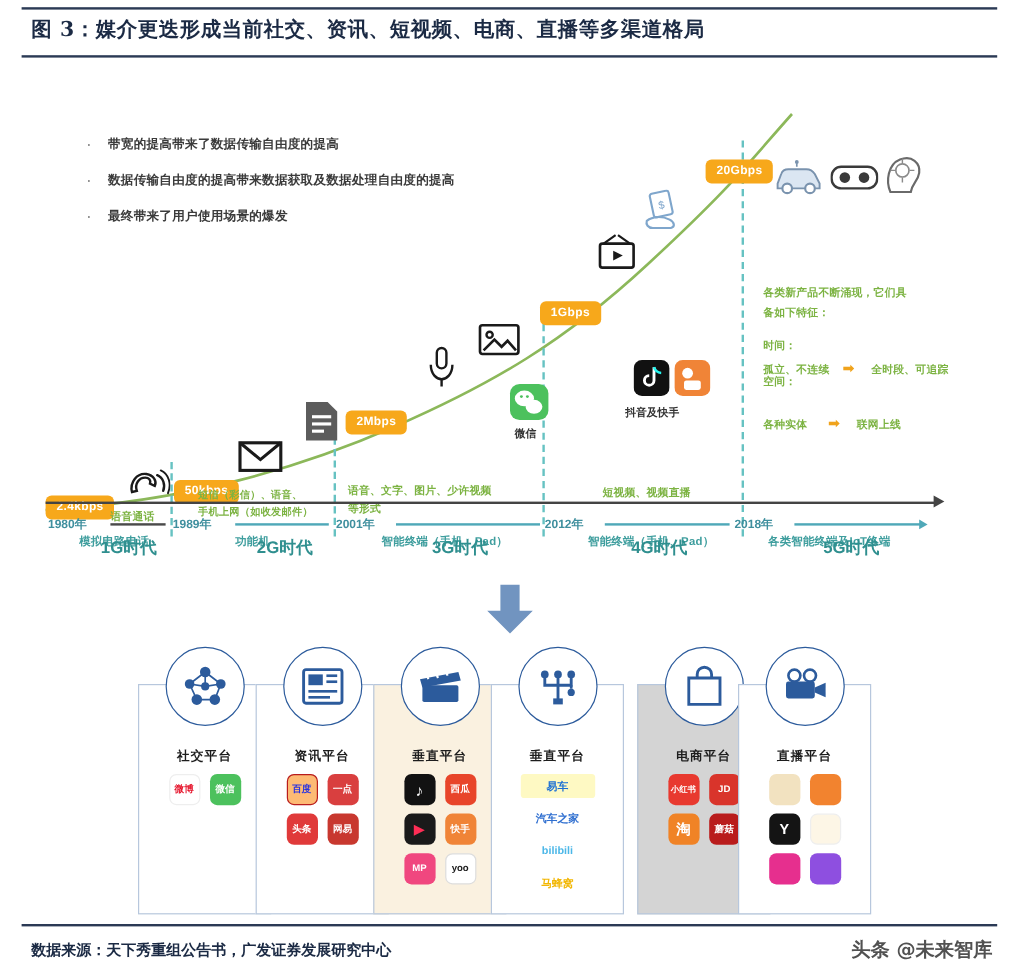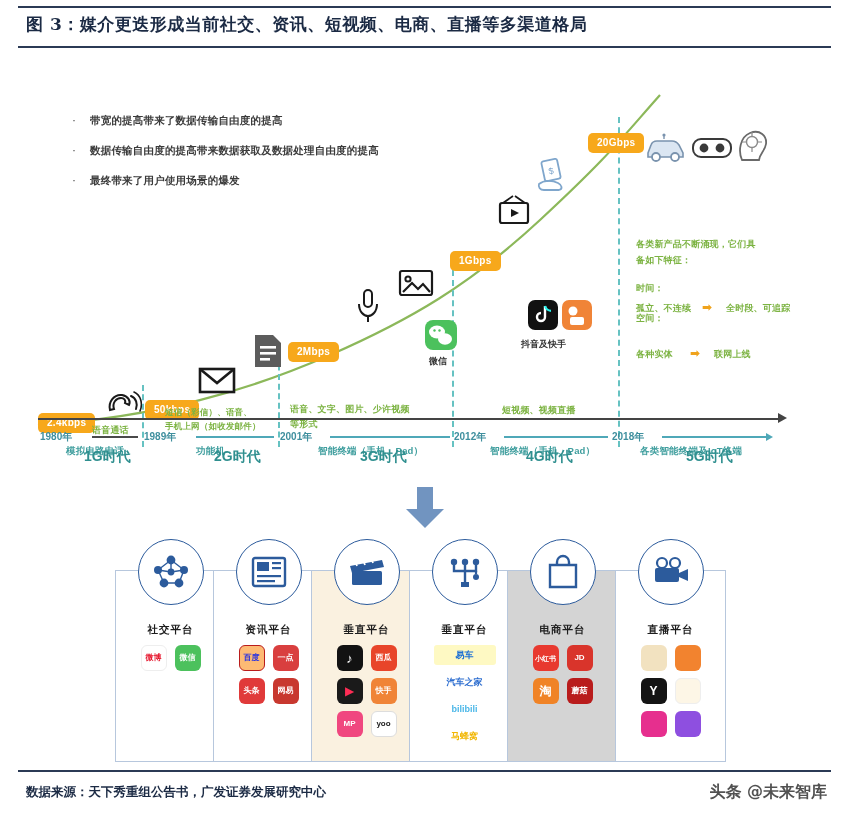--- a/index.html
+++ b/index.html
@@ -393,21 +393,21 @@
     </div>
     <div class="card-title">垂直平台</div>
     <div class="logo-grid">
       <div class="logo wide" style="background:#fef9c3;color:#1b6fd4;">易车</div>
       <div class="logo wide" style="background:#ffffff;color:#2f6fd0;">汽车之家</div>
       <div class="logo wide" style="background:#ffffff;color:#4bb7e8;">bilibili</div>
       <div class="logo wide" style="background:#ffffff;color:#f2b705;">马蜂窝</div>
     </div>
   </div>
 
-  <div class="card grey" style="left:507px;">
+  <div class="card grey" style="left:531px;">
     <div class="card-badge">
       <svg width="34" height="36" viewBox="0 0 34 36">
         <path d="M4 11 h26 v22 h-26 z" fill="none" stroke="#2c5b9c" stroke-width="2.4"></path>
         <path d="M11 11 v-3 a6 6 0 0 1 12 0 v3" fill="none" stroke="#2c5b9c" stroke-width="2.4"></path>
       </svg>
     </div>
     <div class="card-title">电商平台</div>
     <div class="logo-grid">
       <div class="logo" style="background:#e8392f;color:#fff;font-size:7px;">小红书</div>
       <div class="logo" style="background:#d9342b;color:#fff;">JD</div>

